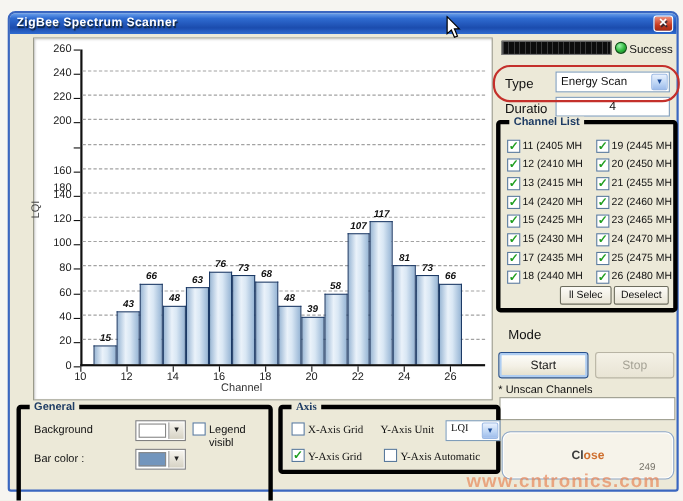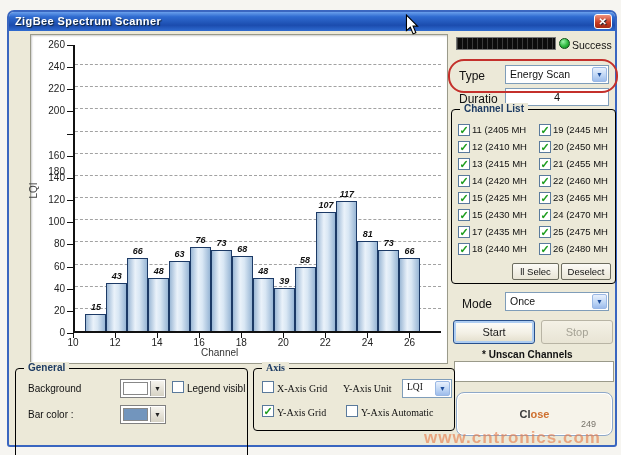--- a/index.html
+++ b/index.html
@@ -54,21 +54,21 @@
         color: #1f9e1f; font-weight: bold; flex: 0 0 12px; }
   .btn { background: linear-gradient(180deg,#fefefc,#f3f0e5 55%,#e2ddca);
          border: 1px solid #7a96b8; border-radius: 3px; font-size: 11px; color: #1a1a1a;
          display: flex; align-items: center; justify-content: center; }
   .btn.focused { border-color: #28508c; box-shadow: inset 0 0 0 2px #aecdf2; }
   .btn.disabled { color: #a5a295; border-color: #b8b4a4;
                   background: linear-gradient(#f4f1e6,#e8e4d4); }
   .sm-btn { background: linear-gradient(#fcfbf7,#e9e5d6); border: 1px solid #6c6c5e;
             border-radius: 2px; font-size: 9.5px; color: #111; display: flex;
             align-items: center; justify-content: center; }
-  .groupbox { border: 1px solid #000000; border-radius: 4px; }
+  .groupbox { border: 4px solid #000000; border-radius: 4px; }
   .gb-caption { position: absolute; top: -7px; left: 8px; background: #ece9d8; padding: 0 4px;
                 font-size: 10px; font-weight: bold; color: #1e3c64; }
 
   
   .progress { background: #0c0c0c;
               background-image: repeating-linear-gradient(90deg,#3a3a3a 0 1px,transparent 1px 5px);
               border: 1px solid #777; }
   .led { border-radius: 50%; border: 1px solid #0c4e16;
          background: radial-gradient(circle at 35% 30%,#9df2ab,#2db83d 55%,#157a22); }
 
@@ -285,29 +285,25 @@
               <span class="lbl-sm">26 (2480 MH</span>
             </label>
           </div>
         <div style="position:absolute; right:4px; bottom:3px; display:flex; gap:2px;">
           <div class="sm-btn" style="width:47px; height:17px;">ll Selec</div>
           <div class="sm-btn" style="width:50px; height:17px;">Deselect</div>
         </div>
       </div>
 
       <div class="lbl" style="left:452px; top:266px;">Mode</div>
-      <div class="dd" style="left:495px; top:261px; width:104px; height:19px;">
-        <span>Once</span>
-        <span class="dd-btn">▼</span>
-      </div>
 
       <div class="btn focused" style="left:443px; top:289px; width:82px; height:24px;">Start</div>
       <div class="btn disabled" style="left:531px; top:289px; width:72px; height:24px;">Stop</div>
 
-      <div class="s-lbl" style="left:472px; top:318px; font-weight:bold;">* Unscan Channels</div>
+      <div class="s-lbl" style="left:443px; top:318px; font-weight:normal;">* Unscan Channels</div>
       <div class="txt" style="left:444px; top:330px; width:160px; height:21px; border-color:#9a9a8a;"></div>
 
       <div class="btn" style="left:446px; top:361px; width:157px; height:44px; border-radius:8px; border-color:#8fa8c8; background:#f6f3ea; box-shadow: inset 0 0 0 1px #fff; font-weight:bold;">
         <span style="color:#3a3a3a;">Cl</span>
           <span style="color:#cf7030;">ose</span>
       </div>
 
       <div class="groupbox" style="left:5px; top:337px; width:233px; height:92px;">
         <span class="gb-caption">General</span>
         <div class="s-lbl" style="position:absolute; left:12px; top:14px;">Background</div>

